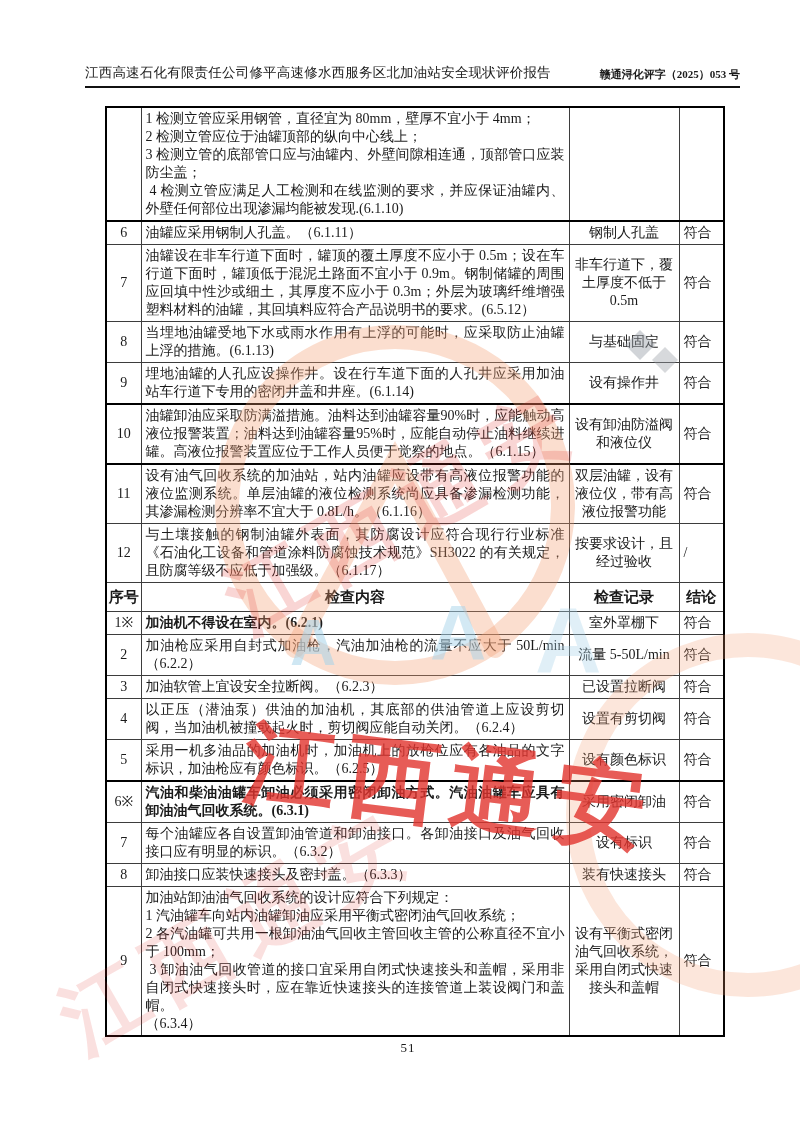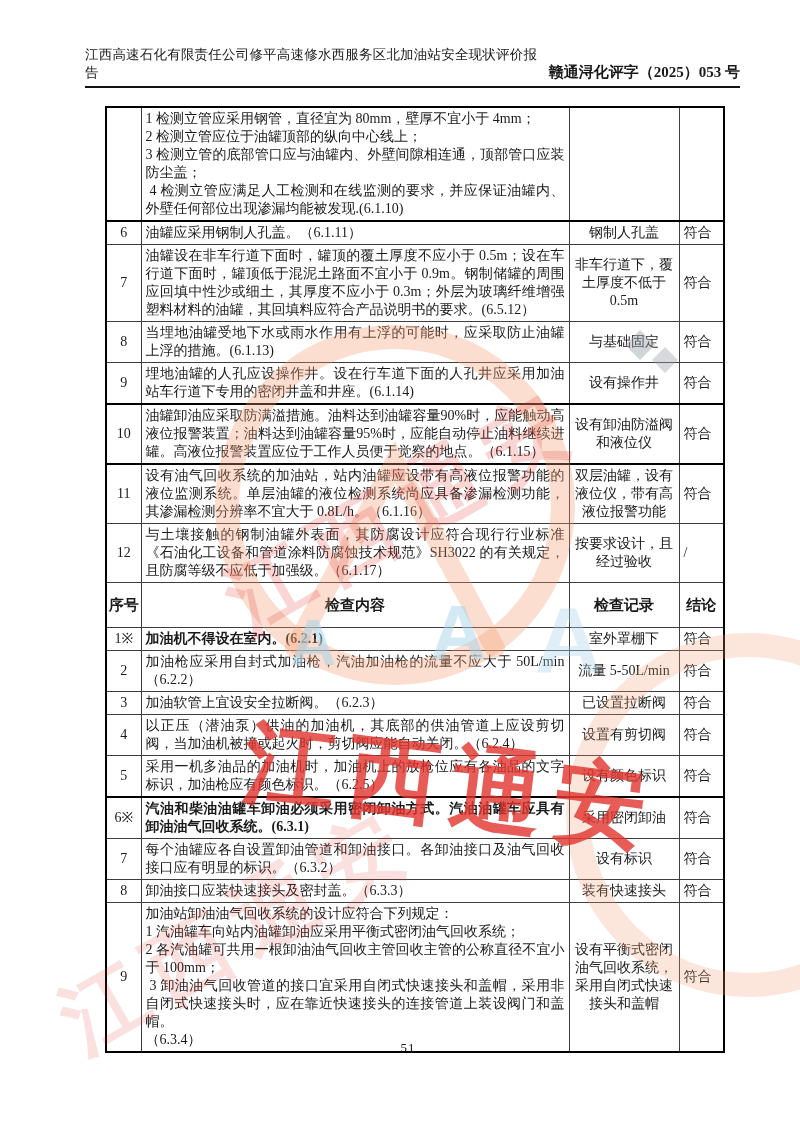--- a/index.html
+++ b/index.html
@@ -9,21 +9,21 @@
     color:#1a1a1a;overflow:hidden;
   }
   
   .doc-header{
     position:absolute;top:62px;left:85px;width:655px;height:26px;
     border-bottom:2px solid #111;
     display:flex;justify-content:space-between;align-items:flex-end;
     padding-bottom:4px;box-sizing:border-box;
   }
   .doc-header .left{font-size:13.5px;letter-spacing:0.2px;margin-top:22px;}
-  .doc-header .right{font-size:15px;font-weight:bold;white-space:nowrap;}
+  .doc-header .right{font-size:11px;font-weight:bold;white-space:nowrap;}
   
   .tbl-wrap{position:absolute;top:106px;left:105px;width:714px;z-index:1;border-radius:26px;}
   table.report{
     border-collapse:collapse;table-layout:fixed;width:618px;
     font-size:14px;line-height:18px;
   }
   table.report td{
     border:1px solid #3d3d3d;
     padding:2px 4px;vertical-align:middle;box-sizing:border-box;
     overflow:hidden;
@@ -35,21 +35,21 @@
   col.c-concl{width:45px;}
   td.no{text-align:center;padding:2px 1px;}
   td.content{text-align:justify;white-space:pre-wrap;padding:2px 6px;}
   td.record{text-align:center;line-height:18px;padding:2px 3px;}
   td.concl{text-align:left;padding:2px 1px;}
   tr.bt-thick td{border-top:2px solid #000;}
   tr.section-row td{
     text-align:center;font-weight:bold;font-size:15px;padding:3px 0;
     border-top:2px solid #000;
   }
-  tr.head-row td{text-align:center;font-weight:bold;font-size:15px;padding:13px 0;}
+  tr.head-row td{text-align:center;font-weight:bold;font-size:15px;padding:5px 0;}
   tr.bold-row td.content{font-weight:bold;font-family:Liberation Serif, serif;}
   tr.tall-a td{height:113px;}
   
   .page-footer{
     position:absolute;top:1040px;left:8px;width:800px;text-align:center;
     font-size:13px;letter-spacing:1px;
   }
   
   .watermark{
     position:absolute;top:0;left:0;width:800px;height:1131px;

